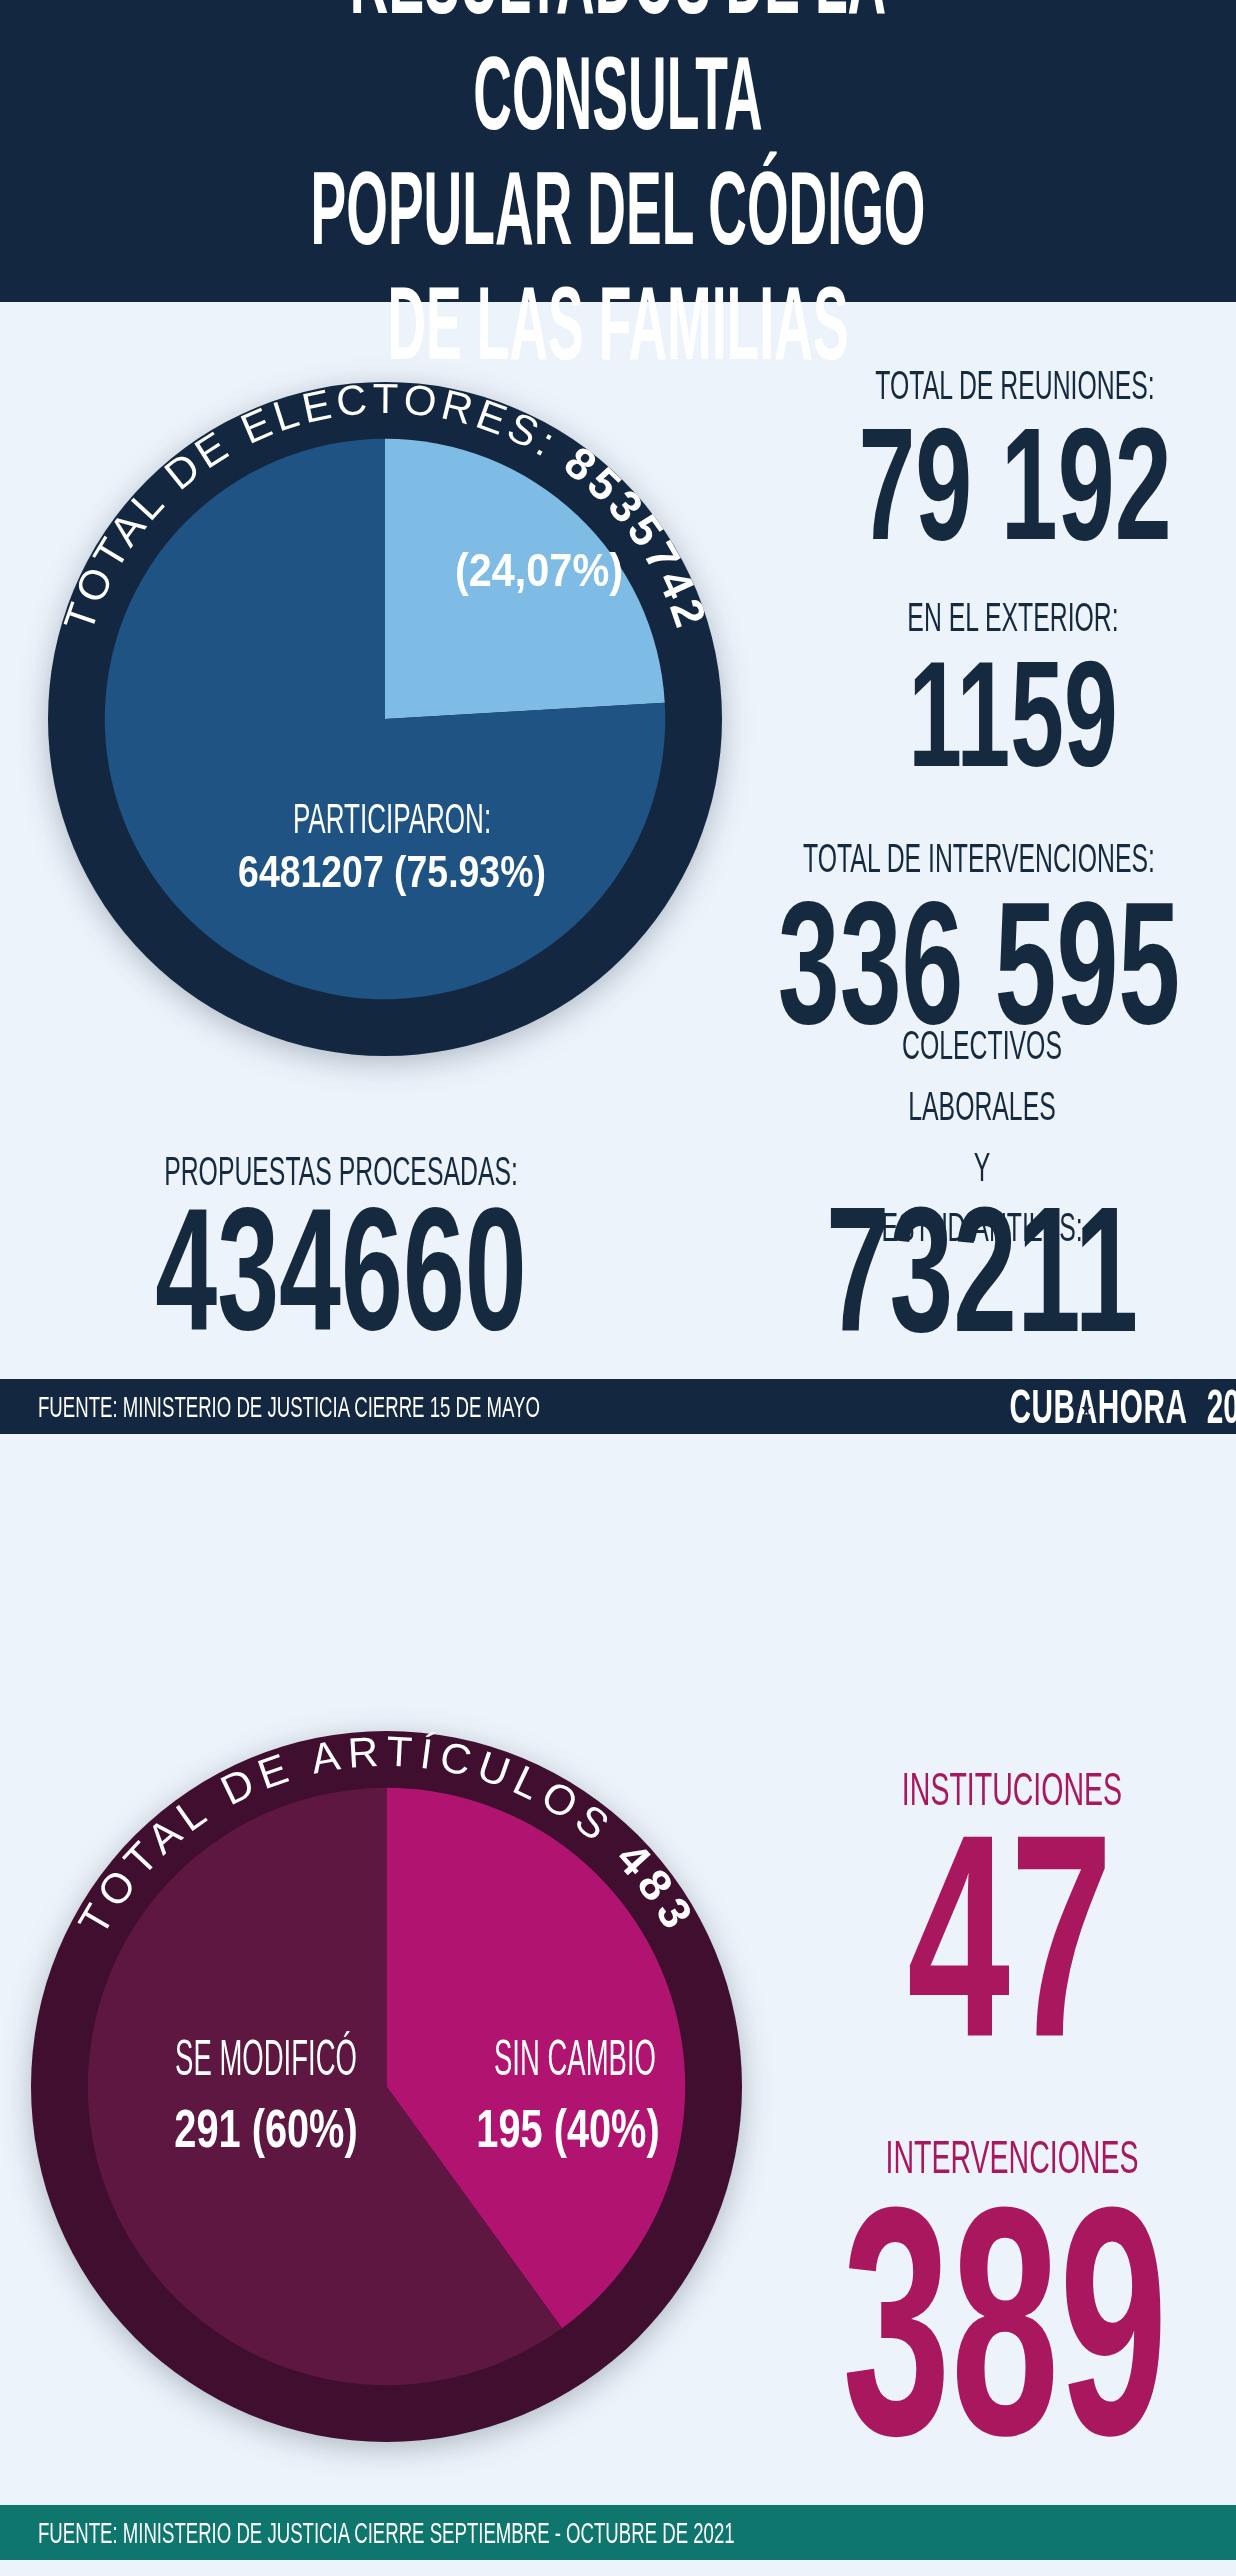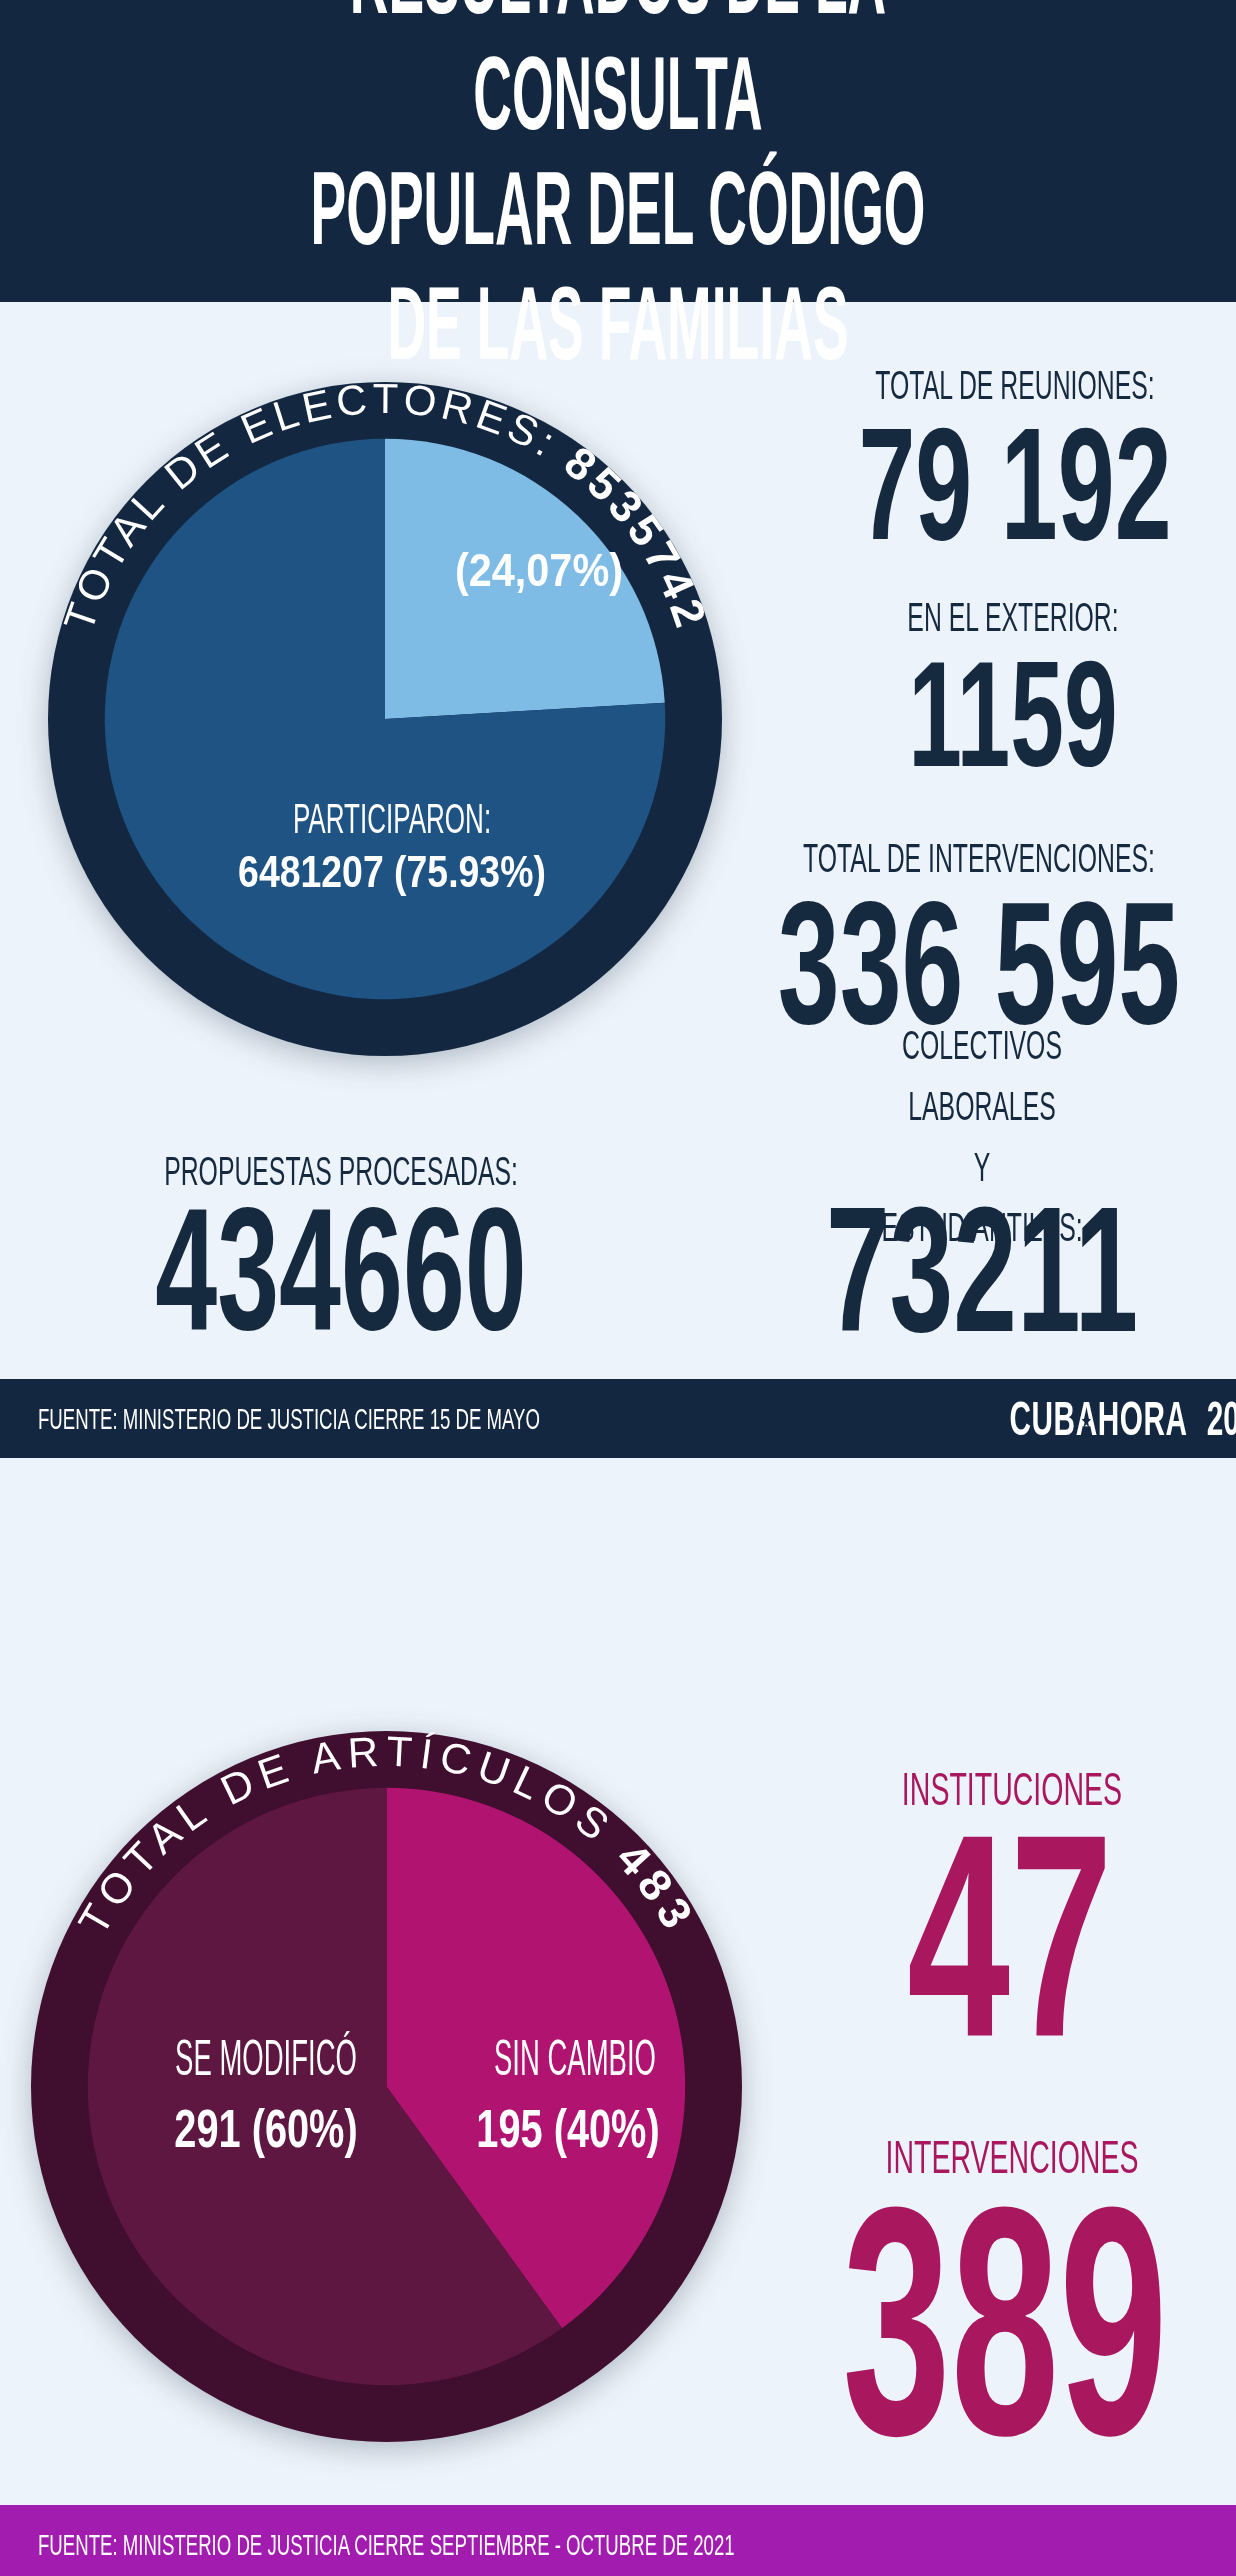--- a/index.html
+++ b/index.html
@@ -20,24 +20,24 @@
   .lbl-n{font-weight:400;color:#15293F;}
   .num-n{font-weight:700;color:#15293F;}
   .lbl-m{font-weight:400;color:#A9175F;}
   .num-m{font-weight:700;color:#A9175F;}
   .w{color:#fff;}
   .bold{font-weight:700;}
   
   svg.pie{position:absolute;filter:drop-shadow(0 7.3px 14.7px rgba(15,35,60,.28));}
   svg.pie text{font-family:"Liberation Sans",sans-serif;fill:#fff;}
   
-  .bar{position:absolute;left:0;width:100%;height:79px;display:flex;align-items:center;
+  .bar{position:absolute;left:0;width:100%;height:55px;display:flex;align-items:center;
        justify-content:space-between;padding:0 38px;box-sizing:border-box;}
   .bar1{top:1379px;background:#132840;}
-  .bar2{top:2505px;background:#a21caf;}
+  .bar2{top:2505px;background:#0f766e;}
   .src{color:#fff;font-size:30px;font-weight:400;transform:scale(.62,1);
        transform-origin:left center;white-space:nowrap;}
   .bar-right{display:flex;align-items:center;gap:14.7px;}
   .brandbar{display:flex;align-items:baseline;transform:scale(.62,1);transform-origin:right center;}
   .brand{color:#fff;font-weight:700;font-size:48px;letter-spacing:0.9px;white-space:nowrap;}
   .brand-a{position:relative;display:inline-block;}
   .brand-star{position:absolute;left:50%;top:56%;transform:translate(-50%,-50%);
        font-size:17.4px;line-height:1;}
   .bar1 .brand-star{color:#132840;}
   .year{color:#fff;font-weight:700;font-size:48px;margin-left:31px;white-space:nowrap;}

